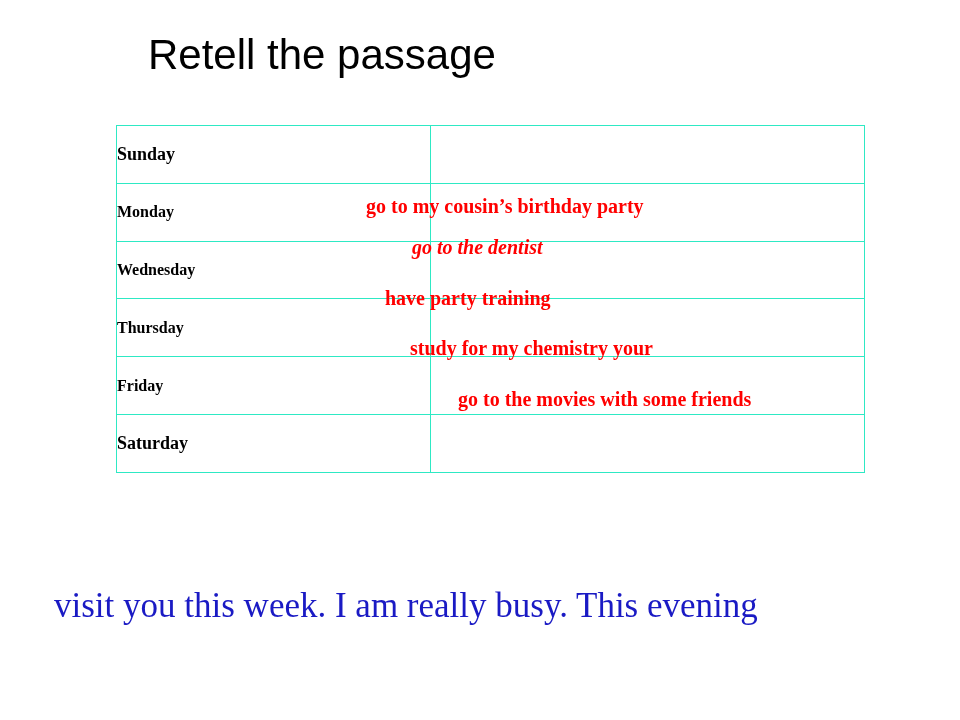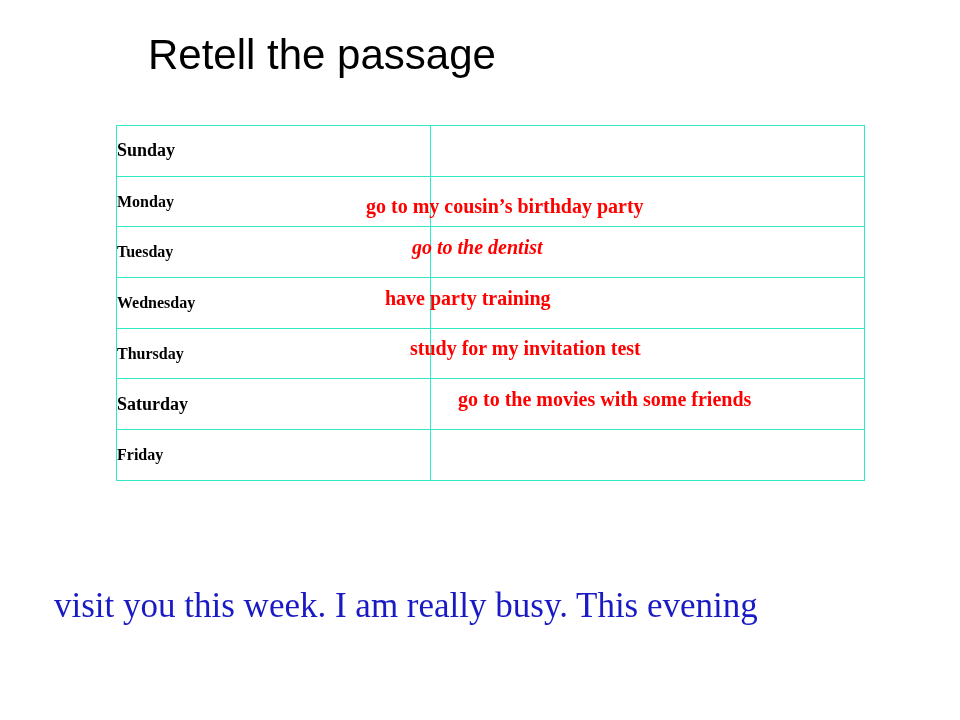--- a/index.html
+++ b/index.html
@@ -103,49 +103,45 @@
   <tbody>
     <tr>
       <td class="day-cell small-day">Sunday</td>
       <td class="act-cell"></td>
     </tr>
     <tr>
       <td class="day-cell">Monday</td>
       <td class="act-cell"></td>
     </tr>
     <tr>
-      <td class="day-cell">Tuesday</td>
-      <td class="act-cell"></td>
-    </tr>
-    <tr>
       <td class="day-cell">Wednesday</td>
       <td class="act-cell"></td>
     </tr>
     <tr>
       <td class="day-cell">Thursday</td>
       <td class="act-cell"></td>
     </tr>
     <tr>
-      <td class="day-cell small-day">Saturday</td>
+      <td class="day-cell">Friday</td>
       <td class="act-cell"></td>
     </tr>
     <tr>
-      <td class="day-cell">Friday</td>
+      <td class="day-cell small-day">Saturday</td>
       <td class="act-cell"></td>
     </tr>
   </tbody>
 </table>
 
 <div class="activity" style="left:366px; top:196px;">go to my cousin’s   birthday party</div>
 
 <div class="activity" style="left:412px; top:237px; font-style:italic;">go to the dentist</div>
 
 <div class="activity" style="left:385px; top:288px;">have party training</div>
 
-<div class="activity" style="left:410px; top:338px;">study for my invitation test</div>
+<div class="activity" style="left:410px; top:338px;">study for my chemistry your</div>
 
 <div class="activity" style="left:410px; top:389px;margin-left:48px;">go to the movies with some friends</div>
 
 <div id="closing-text">
   <span class="closing-line">visit you this week. I am really busy. This evening</span>
   
   
 </div>
 
 </body></html>

